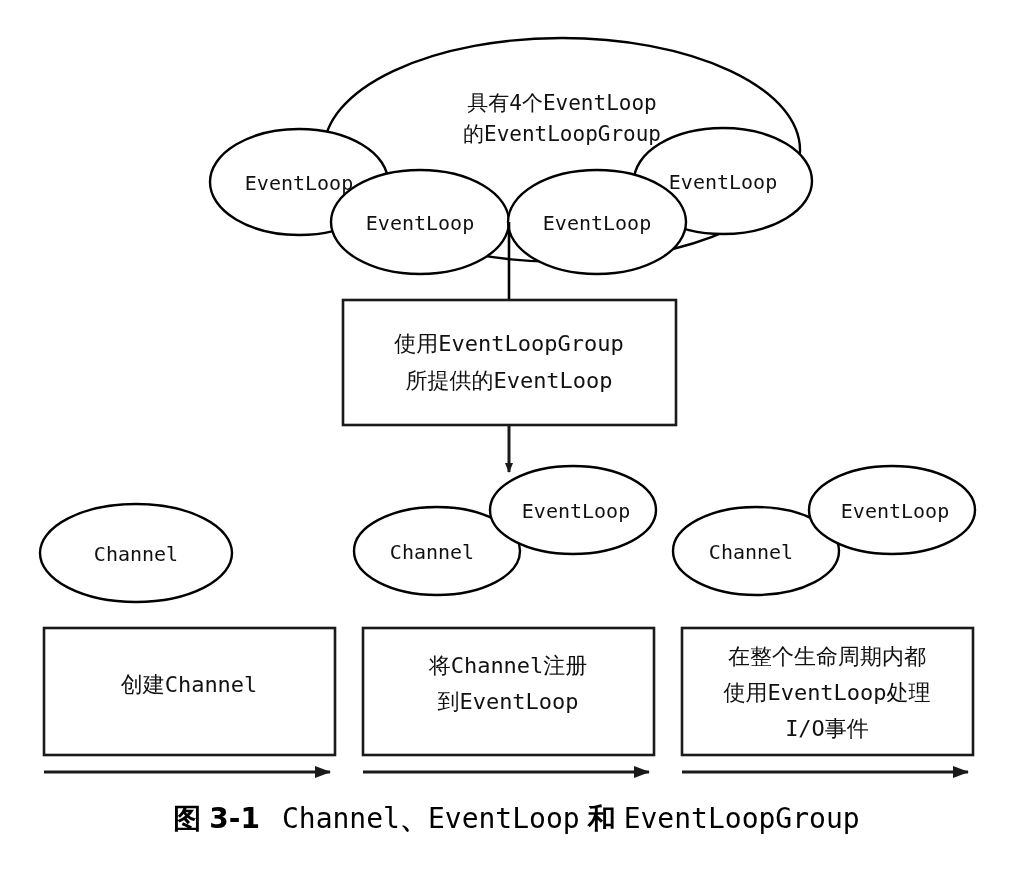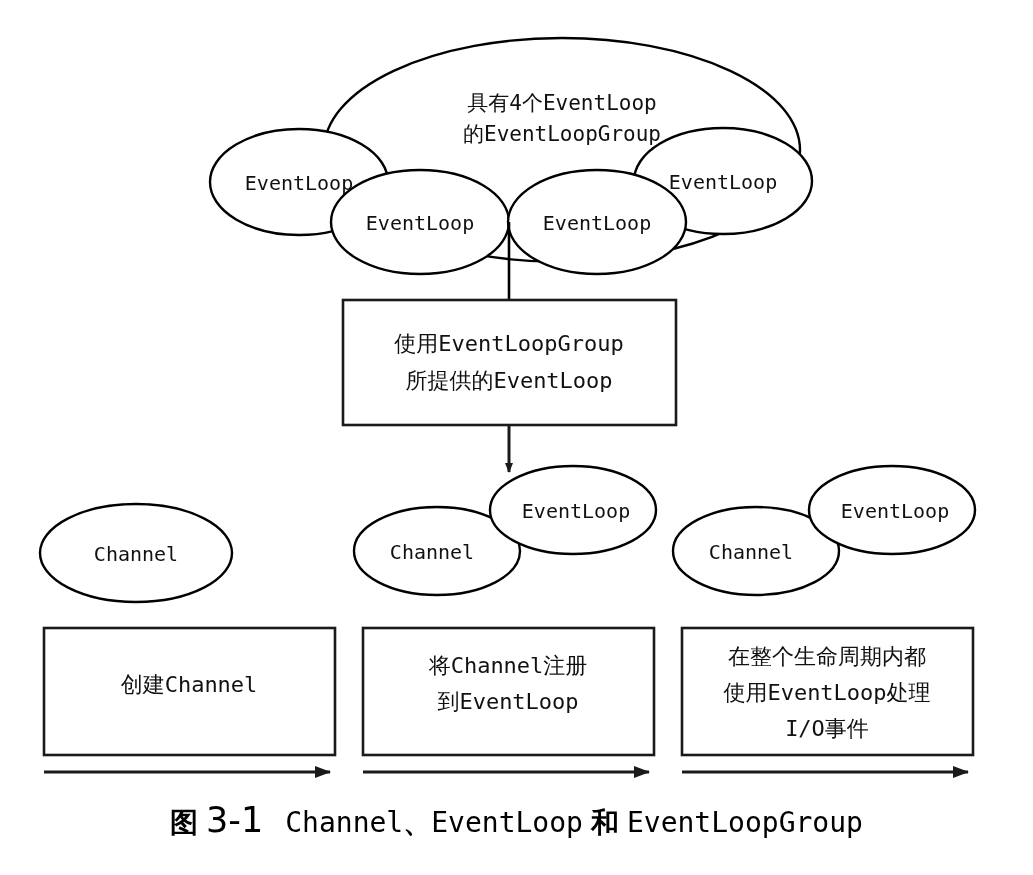--- a/index.html
+++ b/index.html
@@ -71,22 +71,22 @@
   }
   .caption-line {
     display: inline-block;
     font-family: "DejaVu Sans Mono", "Liberation Mono", monospace;
     font-size: 28px;
     color: #000000;
     letter-spacing: 0px;
   }
   .caption-num {
     font-family: "DejaVu Sans", "Liberation Sans", sans-serif;
-    font-weight: normal;
-    font-size: 35px;
+    font-weight: bold;
+    font-size: 28px;
   }
   .caption-cjk {
     font-family: "DejaVu Sans", "Liberation Sans", sans-serif;
     font-weight: bold;
     font-size: 28px;
   }
   .cap-gap { display: inline-block; width: 22px; }
   .cap-gap-sm { display: inline-block; width: 8px; }
 </style>
 </head>

